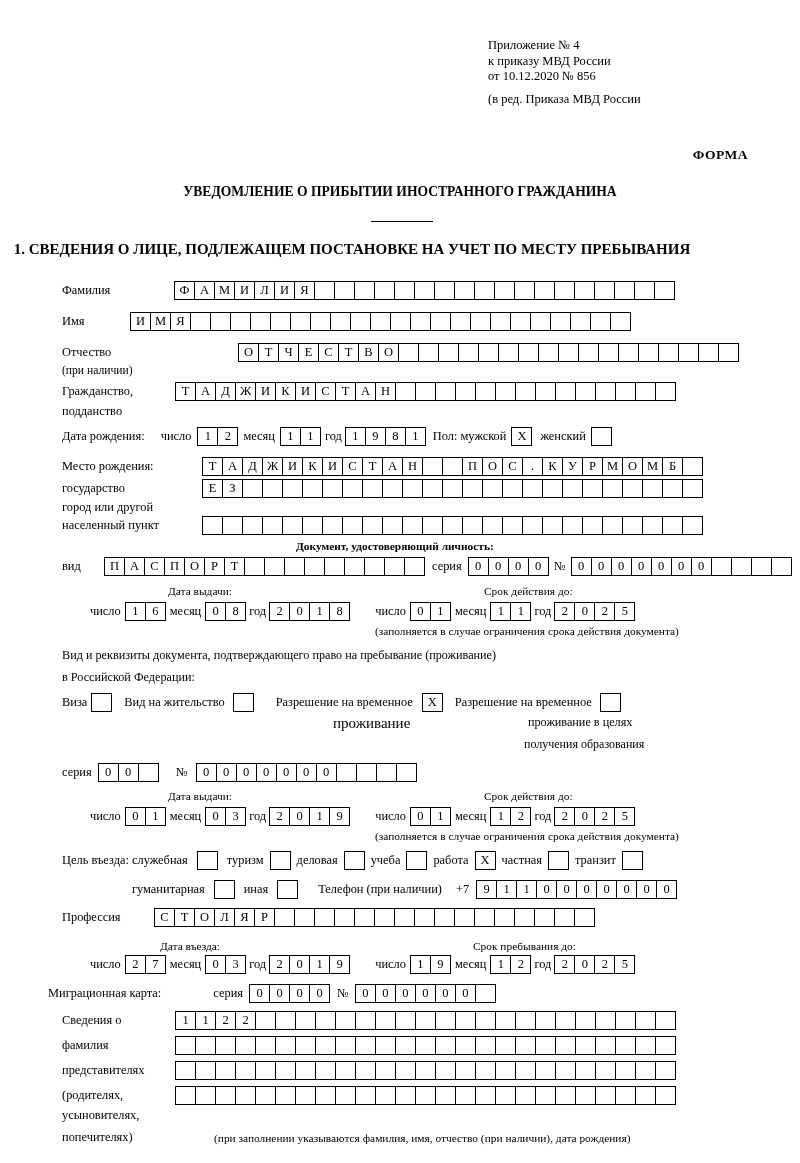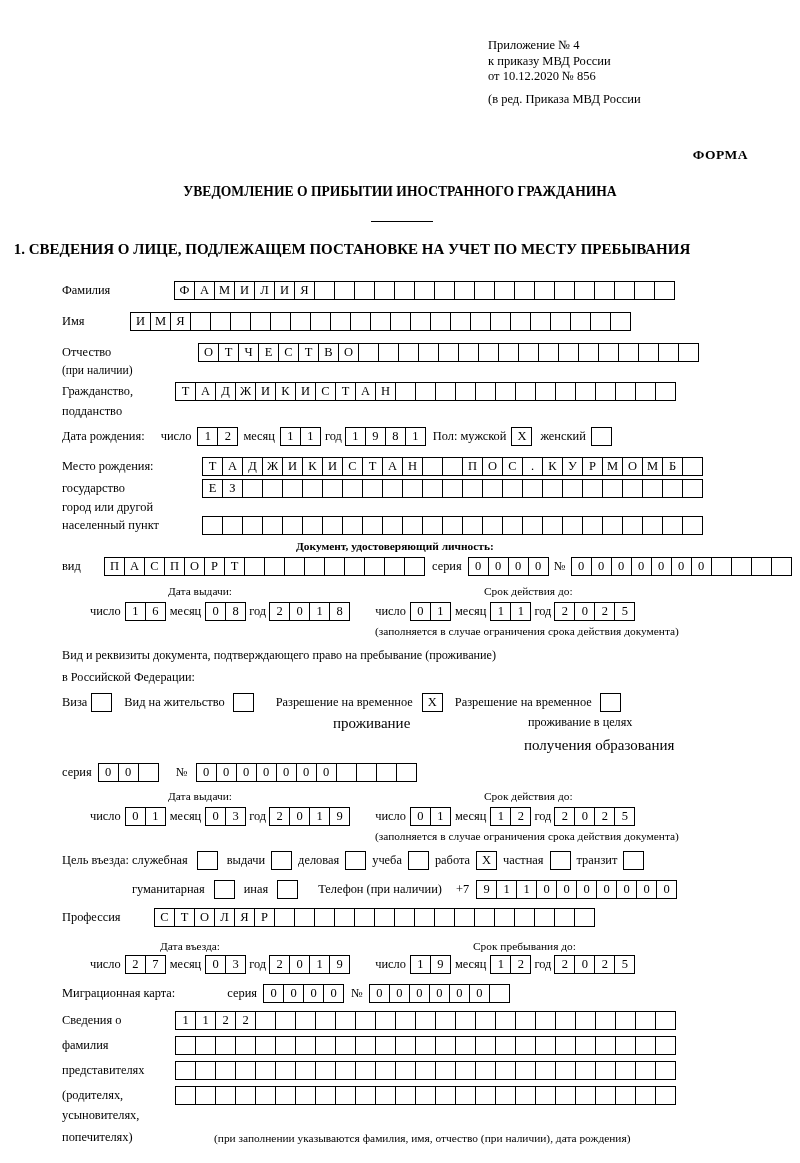--- a/index.html
+++ b/index.html
@@ -195,21 +195,21 @@
         <span class="cell"></span>
         <span class="cell"></span>
         <span class="cell"></span>
         <span class="cell"></span>
         <span class="cell"></span>
         <span class="cell"></span>
         <span class="cell"></span>
       </span>
   </div>
 
-  <div class="row" style="top:343px; left:62px;">
+  <div class="row" style="top:343px; left:62px;gap:40px;">
     <span class="lbl" style="display:inline-block;width:136px;">Отчество</span>
     <span class="cells" id="patronymic-cells">
         <span class="cell">О</span>
         <span class="cell">Т</span>
         <span class="cell">Ч</span>
         <span class="cell">Е</span>
         <span class="cell">С</span>
         <span class="cell">Т</span>
         <span class="cell">В</span>
         <span class="cell">О</span>
@@ -486,21 +486,21 @@
     <span class="box" style="margin-left:4px;"></span>
     <span class="lbl" style="margin-left:12px;">Вид на жительство</span>
     <span class="box" style="margin-left:8px;"></span>
     <span class="lbl" style="margin-left:22px;">Разрешение на временное</span>
     <span class="box" style="margin-left:9px;">X</span>
     <span class="lbl" style="margin-left:12px;">Разрешение на временное</span>
     <span class="box" style="margin-left:8px;"></span>
   </div>
   <div class="centered-note" style="top:715px; left:333px; font-size:15px;text-align:right;">проживание</div>
   <div class="centered-note" style="top:715px; left:528px; font-size:12.2px;">проживание в целях</div>
-  <div class="centered-note" style="top:737px; left:524px; font-size:15px;text-align:right;">получения образования</div>
+  <div class="centered-note" style="top:737px; left:524px; font-size:12px;text-align:right;">получения образования</div>
 
   <div class="row" style="top:763px; left:62px;">
     <span class="lbl">серия</span>
     <span class="cells" id="stay-series-cells" style="margin-left:6px;">
         <span class="cell">0</span>
         <span class="cell">0</span>
         <span class="cell"></span>
       </span>
     <span class="lbl" style="margin-left:18px;">№</span>
     <span class="cells" id="stay-number-cells" style="margin-left:8px;">
@@ -556,21 +556,21 @@
         <span class="cell">2</span>
         <span class="cell">5</span>
       </span>
   </div>
 
   <div class="centered-note" style="top:830px; left:375px;">(заполняется в случае ограничения срока действия документа)</div>
 
   <div class="row" style="top:851px; left:62px;">
     <span class="lbl">Цель въезда: служебная</span>
     <span class="box" style="margin-left:9px;"></span>
-    <span class="lbl" style="margin-left:9px;">выдачи</span>
+    <span class="lbl" style="margin-left:9px;">туризм</span>
     <span class="box" style="margin-left:6px;"></span>
     <span class="lbl" style="margin-left:6px;">деловая</span>
     <span class="box" style="margin-left:6px;"></span>
     <span class="lbl" style="margin-left:6px;">учеба</span>
     <span class="box" style="margin-left:6px;"></span>
     <span class="lbl" style="margin-left:6px;">работа</span>
     <span class="box" style="margin-left:6px;">X</span>
     <span class="lbl" style="margin-left:6px;">частная</span>
     <span class="box" style="margin-left:6px;"></span>
     <span class="lbl" style="margin-left:6px;">транзит</span>
@@ -659,21 +659,21 @@
       </span>
     <span class="lbl" style="margin-left:4px;">год</span>
     <span class="cells" id="stayto-year-cells" style="margin-left:3px;">
         <span class="cell">2</span>
         <span class="cell">0</span>
         <span class="cell">2</span>
         <span class="cell">5</span>
       </span>
   </div>
 
-  <div class="row" style="top:984px; left:62px;">
+  <div class="row" style="top:984px; left:48px;">
     <span class="lbl">Миграционная карта:</span>
     <span class="lbl" style="margin-left:52px;">серия</span>
     <span class="cells" id="mig-series-cells" style="margin-left:6px;">
         <span class="cell">0</span>
         <span class="cell">0</span>
         <span class="cell">0</span>
         <span class="cell">0</span>
       </span>
     <span class="lbl" style="margin-left:8px;">№</span>
     <span class="cells" id="mig-number-cells" style="margin-left:6px;">

